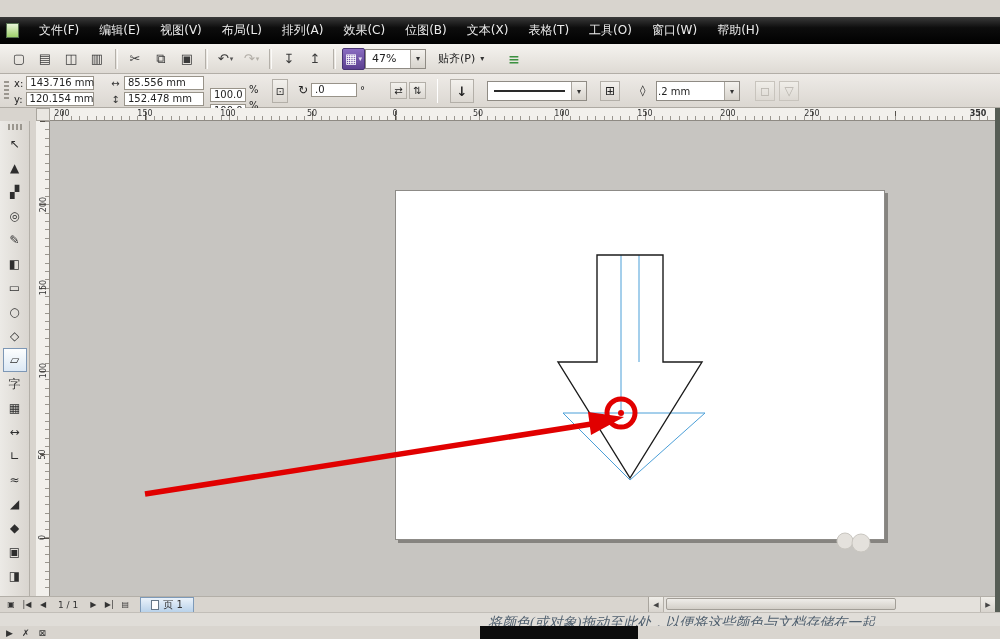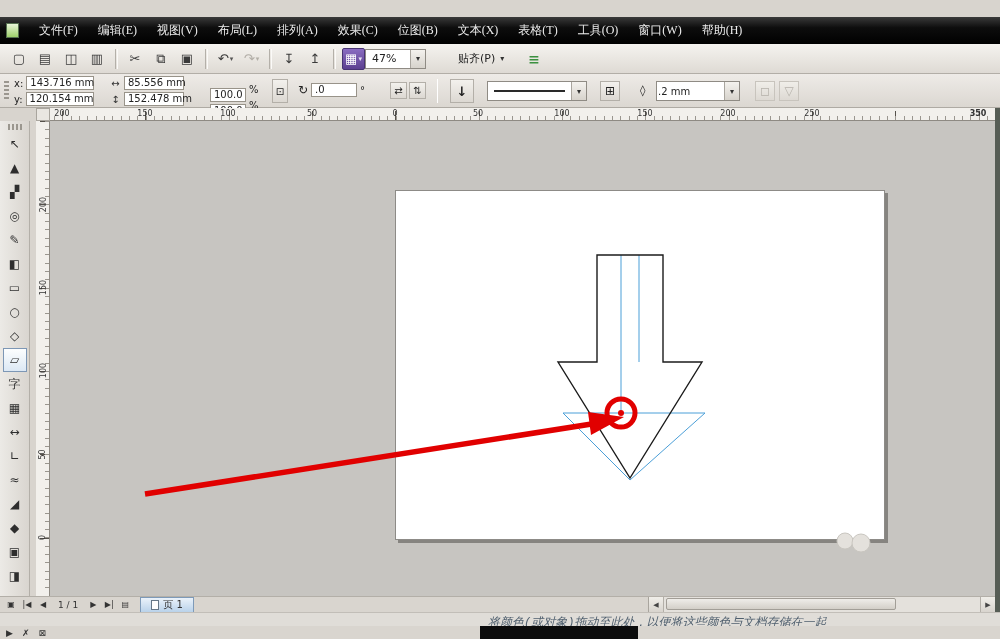--- a/index.html
+++ b/index.html
@@ -13,50 +13,50 @@
     display:flex;align-items:center;gap:5px;padding-left:4px;color:#fff;font-size:11px;}
   .applogo{width:11px;height:11px;border-radius:50%;flex:0 0 auto;
     background:radial-gradient(circle at 35% 30%,#ffffff 0 20%,#8cc63f 55%,#37702c);border:1px solid #1d4d1d;}
   .apptitle{font-weight:bold;text-shadow:1px 1px 1px rgba(0,0,0,.5);white-space:nowrap;}
 
   
   .menubar{position:absolute;left:0;top:17px;right:0;height:27px;
     background:linear-gradient(#3a3a3a,#0d0d0d 40%,#000);
     display:flex;align-items:center;padding-left:6px;color:#ececec;font-size:12px;}
   .docicon{width:13px;height:15px;background:linear-gradient(#e8f5d8,#9ed06a);border:1px solid #55704f;margin-right:10px;flex:0 0 auto;}
-  .menu-item{padding:4px 10px;cursor:default;white-space:nowrap;font-family:Liberation Serif, serif;}
+  .menu-item{padding:4px 10px;cursor:default;white-space:nowrap;}
 
   
   .stdbar{position:absolute;left:0;top:44px;right:0;height:30px;
     background:linear-gradient(#f5f3ef,#dedad4);border-bottom:1px solid #b2aea7;
     display:flex;align-items:center;padding-left:8px;}
   .tb-icons{display:flex;align-items:center;gap:3px;}
   .tbtn{width:23px;height:22px;display:inline-flex;align-items:center;justify-content:center;
     font-size:13px;color:#3a3a3a;border-radius:2px;}
   .tbtn .dd{font-size:7px;color:#555;margin-left:1px;}
   .tbtn.sep{width:3px;height:20px;border-left:1px solid #b4b0a9;border-right:1px solid #fbfaf8;margin:0 3px;border-radius:0;}
   .tbtn.disabled,.tbtn.disabled .dd{color:#b2aea7;}
   .tbtn.accent{background:linear-gradient(#8a6cc1,#5c4090);color:#fff;border:1px solid #473372;}
   .tbtn.accent .dd{color:#e8e2f4;}
   .combo{display:inline-flex;align-items:center;height:20px;background:#fff;border:1px solid #8f8b84;}
   .combo .cval{padding:0 6px;font-size:11px;min-width:44px;}
   .caret{width:15px;height:100%;display:inline-flex;align-items:center;justify-content:center;
     font-size:8px;background:linear-gradient(#f4f2ee,#d7d3cc);border-left:1px solid #a9a59e;color:#333;}
-  .flatbtn{display:inline-flex;align-items:center;gap:5px;margin-left:24px;padding:3px 8px;font-size:11px;color:#222;}
+  .flatbtn{display:inline-flex;align-items:center;gap:5px;margin-left:4px;padding:3px 8px;font-size:11px;color:#222;}
   .caret2{font-size:8px;color:#333;}
   .optbtn{margin-left:16px;font-size:14px;font-weight:bold;color:#3c9140;}
 
   
   .propbar{position:absolute;left:0;top:74px;right:0;height:34px;
     background:linear-gradient(#eeebe7,#dbd7d1);border-bottom:1px solid #aeaaa3;font-size:10px;}
   .pgrip{position:absolute;left:4px;top:7px;width:5px;height:20px;
     background:repeating-linear-gradient(180deg,#9b978f 0 2px,transparent 2px 4px);}
   .prow{position:absolute;display:flex;align-items:center;gap:3px;}
   .field{background:#fff;border:1px solid #989389;height:14px;line-height:12px;padding:0 3px;font-size:10px;white-space:nowrap;}
-  .w72{width:68px;} .w62{width:60px;} .w40{width:36px;margin-top:12px;} .w48{width:46px;}
+  .w72{width:68px;} .w62{width:80px;} .w40{width:36px;margin-top:12px;} .w48{width:46px;}
   .g-x{left:14px;top:2px;} .g-y{left:14px;top:18px;}
   .g-w{left:110px;top:2px;} .g-h{left:110px;top:18px;}
   .g-sx{left:210px;top:2px;} .g-sy{left:210px;top:18px;}
   .ticon{font-size:10px;color:#333;width:11px;text-align:center;}
   .lockbtn{position:absolute;left:272px;top:5px;width:16px;height:24px;display:flex;align-items:center;justify-content:center;
     font-size:10px;border:1px solid #b3afa8;background:linear-gradient(#f3f1ed,#dcd8d2);}
   .g-rot{left:298px;top:9px;}
   .roticon{font-size:12px;}
   .g-mirror{left:390px;top:8px;gap:2px;}
   .mbtn{width:17px;height:17px;border:1px solid #b3afa8;background:linear-gradient(#f3f1ed,#dcd8d2);
@@ -119,22 +119,22 @@
     display:flex;align-items:center;}
   .sbtn{width:15px;height:15px;display:inline-flex;align-items:center;justify-content:center;font-size:7px;color:#444;
     background:linear-gradient(#f0eee9,#d8d4ce);border-right:1px solid #b3afa8;}
   .sbtn:last-child{border-right:none;border-left:1px solid #b3afa8;}
   .strack{flex:1;height:15px;position:relative;background:#e4e1dc;}
   .sthumb{position:absolute;left:2px;top:1px;width:230px;height:12px;
     background:linear-gradient(#efede9,#d3cfc8);border:1px solid #a29e97;border-radius:2px;}
 
   
   .statusbar{position:absolute;left:0;top:612px;right:0;height:14px;background:#e0ddd8;border-top:1px solid #c2beb8;}
-  .hint{position:absolute;left:488px;top:1px;font-size:12px;font-style:italic;color:#4f5f6e;
-    font-family:Liberation Mono, monospace;white-space:nowrap;}
+  .hint{position:absolute;left:488px;top:1px;font-size:14px;font-style:italic;color:#4f5f6e;
+    font-family:Liberation Serif, serif;white-space:nowrap;}
   .bottombar{position:absolute;left:0;top:626px;right:0;height:13px;background:#d9d5cf;}
   .bicons{position:absolute;left:6px;top:0;height:13px;display:flex;align-items:center;gap:9px;font-size:9px;color:#333;}
   .blackbox{position:absolute;left:480px;top:0;width:158px;height:13px;background:#0c0c0c;}
   .rightstrip{position:absolute;left:995px;top:108px;width:5px;height:504px;background:#565d55;}
 </style>
 </head>
 <body>
 
 <div id="app">
 

